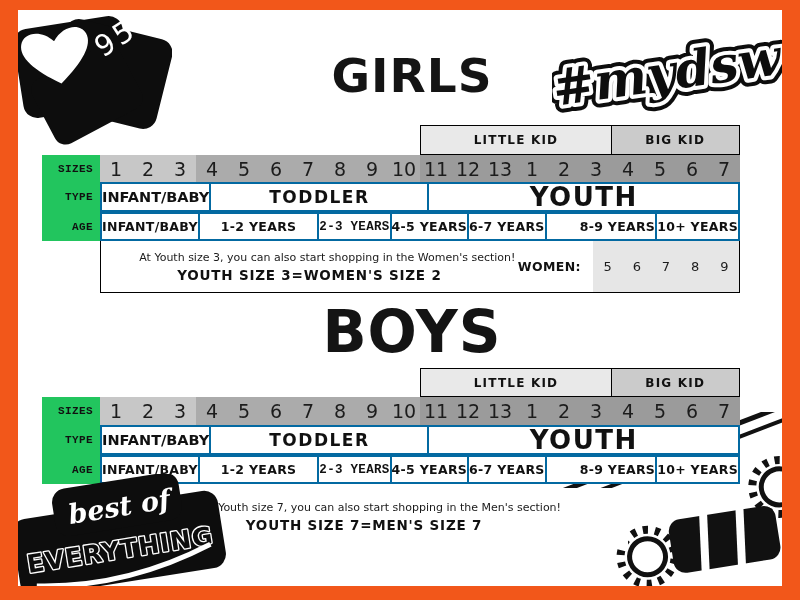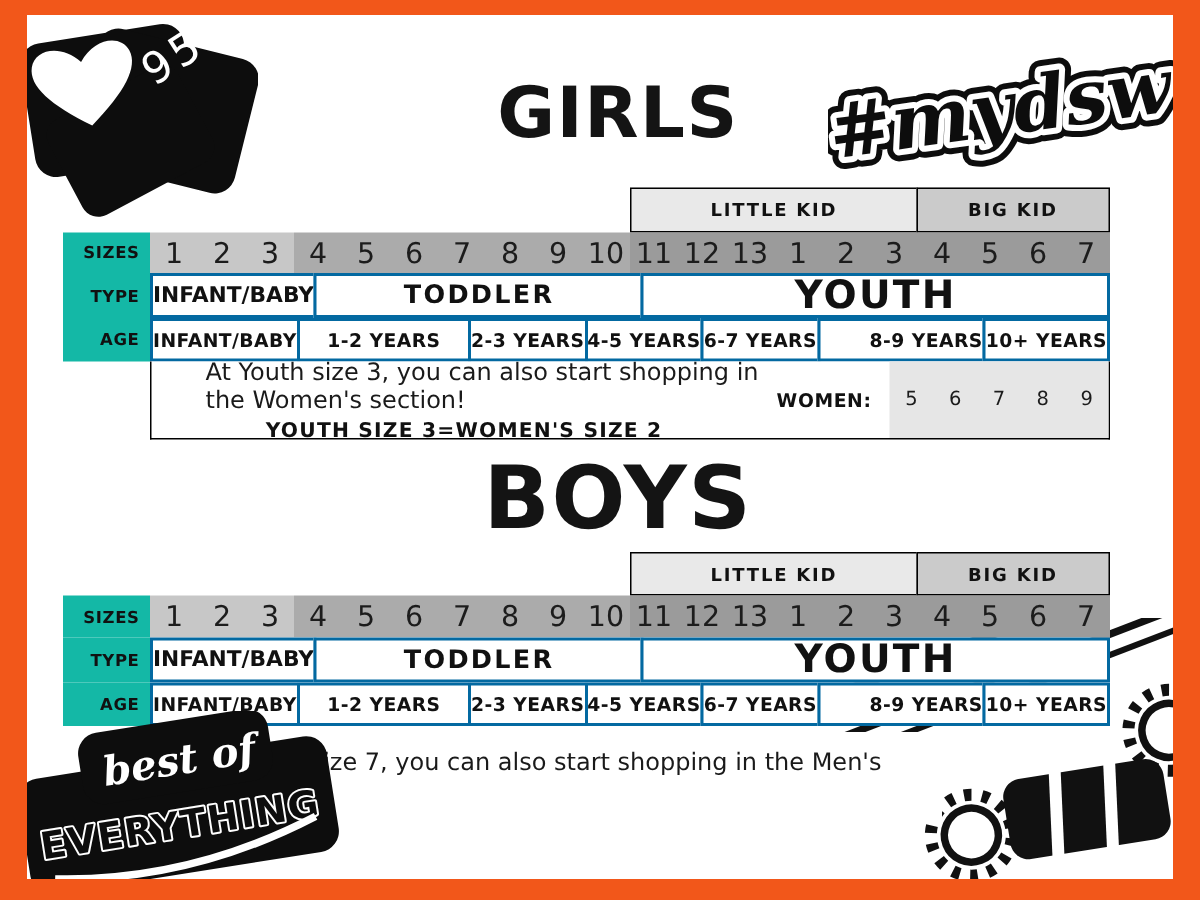--- a/index.html
+++ b/index.html
@@ -22,21 +22,21 @@
   
   .chart{
     position:absolute;left:42px;width:698px;display:grid;
     grid-template-columns:58px repeat(40,16px);z-index:4;
   }
   .girls-chart{top:125px;grid-template-rows:30px 27px 30px 29px 52px;}
   .boys-chart{top:368px;grid-template-rows:29px 28px 30px 29px;}
 
   .row-label{
     grid-column:1;display:flex;align-items:center;justify-content:flex-end;
-    padding-right:7px;font-size:11px;font-weight:bold;letter-spacing:.4px;background:#14b8a6;
+    padding-right:7px;font-size:11px;font-weight:bold;letter-spacing:.4px;background:#22c55e;font-family:Liberation Mono, monospace;
   }
   .sizes-label{grid-row:2;}
   .type-label{grid-row:3;}
   .age-label{grid-row:4;}
 
   .kid-head{
     grid-row:1;display:flex;align-items:center;justify-content:center;
     font-size:12px;font-weight:bold;letter-spacing:1.2px;
     border:1.5px solid #000;box-sizing:border-box;
   }
@@ -53,28 +53,28 @@
   .age-row{grid-column:2 / -1;grid-row:4;display:flex;}
   .tcell,.acell{
     display:flex;align-items:center;justify-content:center;background:#fff;
     border:2px solid #0369a1;box-sizing:border-box;font-weight:bold;white-space:nowrap;
   }
   .tcell + .tcell,.acell + .acell{margin-left:-2px;}
   .t-infant{flex:6;font-size:14.5px;}
   .t-toddler{flex:14;font-size:17px;letter-spacing:1.5px;}
   .t-youth{flex:20;font-size:26px;letter-spacing:1.5px;}
   .acell{font-size:12.5px;letter-spacing:.3px;}
-  .a0{flex:6;}.a1{flex:10;}.a2{flex:4;}.a3{flex:5;}.a4{flex:5;}.a5{flex:6;padding-left:33px;}.a6{flex:4;}
+  .a0{flex:6;}.a1{flex:10;}.a2{flex:4;font-family:Liberation Mono, monospace;}.a3{flex:5;}.a4{flex:5;}.a5{flex:6;padding-left:33px;}.a6{flex:4;}
 
   .note-row{
     grid-column:2 / -1;grid-row:5;display:flex;align-items:stretch;background:#fff;
     border:1px solid #000;border-top:none;box-sizing:border-box;
   }
   .note-text{flex:1;display:flex;flex-direction:column;align-items:center;justify-content:center;}
-  .note-l1{font-size:16px;color:#1a1a1a;margin-left:36px;}
+  .note-l1{font-size:11px;color:#1a1a1a;margin-left:36px;}
   .note-l2{font-size:13.5px;font-weight:bold;letter-spacing:.8px;margin-top:3px;}
   .women-label{
     display:flex;align-items:center;font-size:12.5px;font-weight:bold;
     letter-spacing:.4px;padding-right:12px;white-space:nowrap;
   }
   .women-box{width:146px;display:flex;align-items:center;background:var(--women_box_bg);}
   .women-num{flex:1;text-align:center;font-size:13px;color:#1c1c1c;}
 
   
   .boys-note{
@@ -227,20 +227,21 @@
       <div class="acell a2">2-3 YEARS</div>
       <div class="acell a3">4-5 YEARS</div>
       <div class="acell a4">6-7 YEARS</div>
       <div class="acell a5">8-9 YEARS</div>
       <div class="acell a6">10+ YEARS</div>
     </div>
   </div>
 
   <div class="boys-note">
     <div class="note-l1">At Youth size 7, you can also start shopping in the Men's section!</div>
+    <div class="note-l2">YOUTH SIZE 7=MEN'S SIZE 7</div>
   </div>
 
   <svg class="cassette-svg" width="286" height="188" viewBox="0 0 286 188">
     <g transform="rotate(-21 143 94)" stroke="#111" fill="none">
       <rect x="-30" y="18" width="470" height="230" rx="20" stroke-width="6" fill="#fff"></rect>
       <line x1="-20" y1="46" x2="432" y2="46" stroke-width="5"></line>
       <line x1="-20" y1="59" x2="432" y2="59" stroke-width="4"></line>
       <g>
         <circle cx="116" cy="138" r="27" stroke-width="8" stroke-dasharray="5 7"></circle>
         <circle cx="116" cy="138" r="18" stroke-width="5" fill="#fff"></circle>

